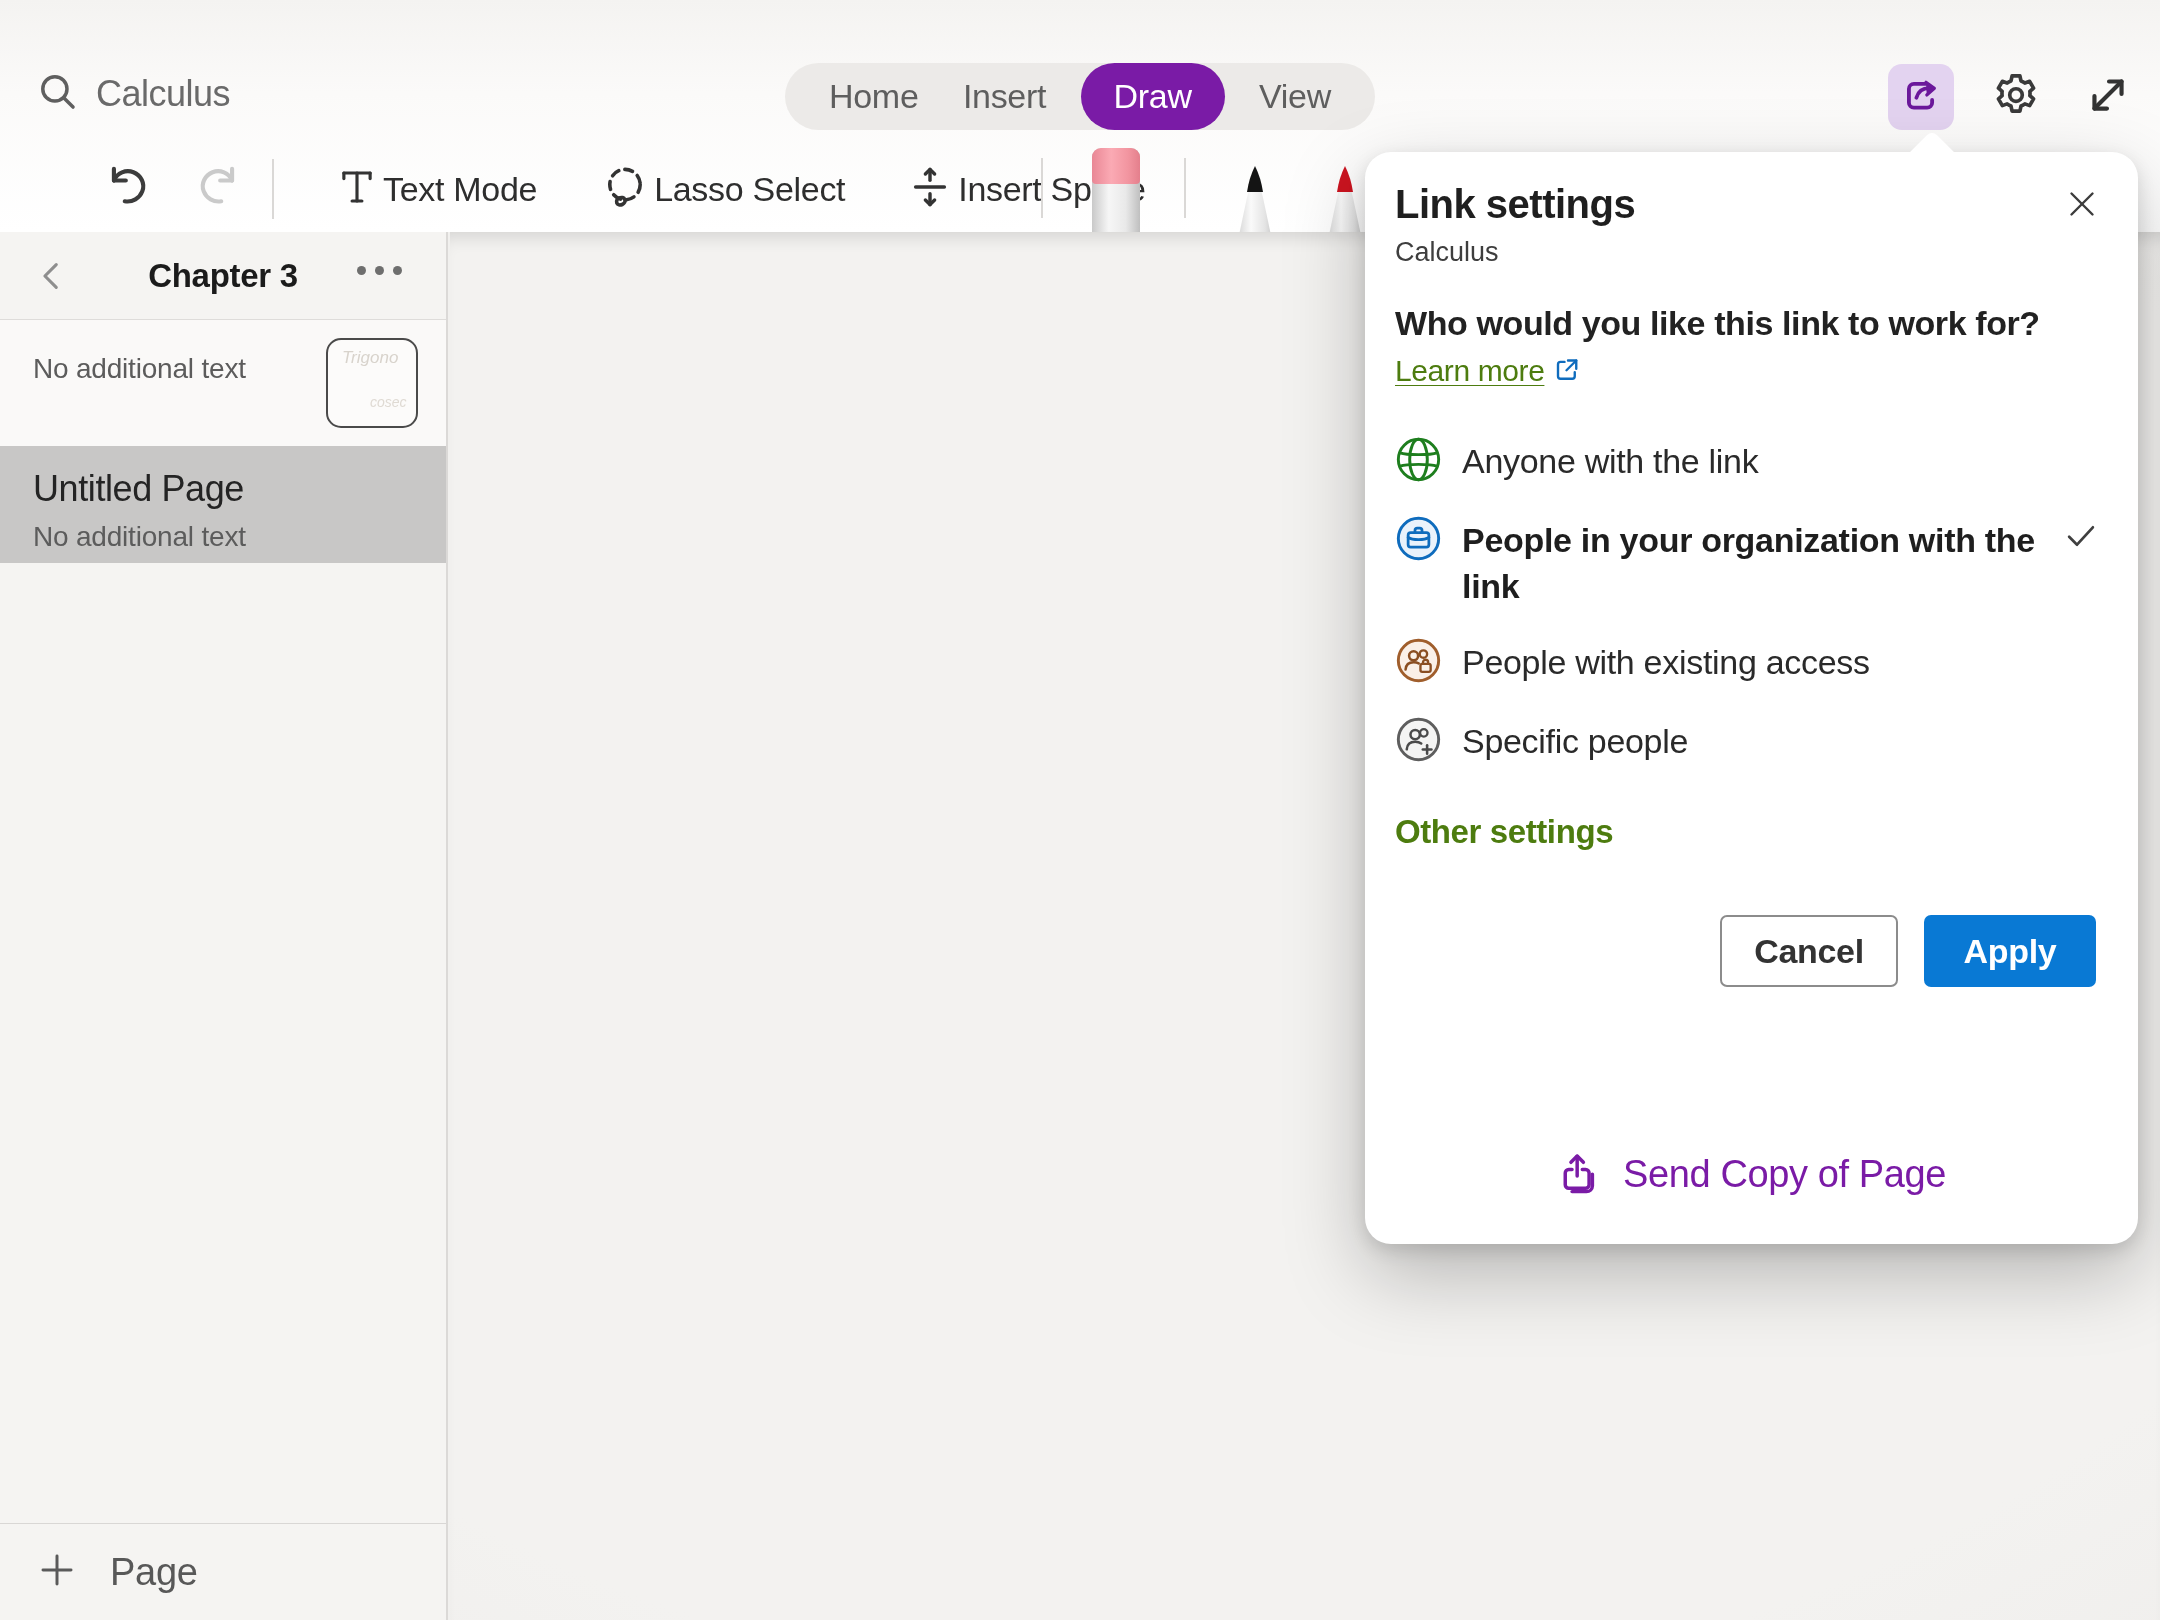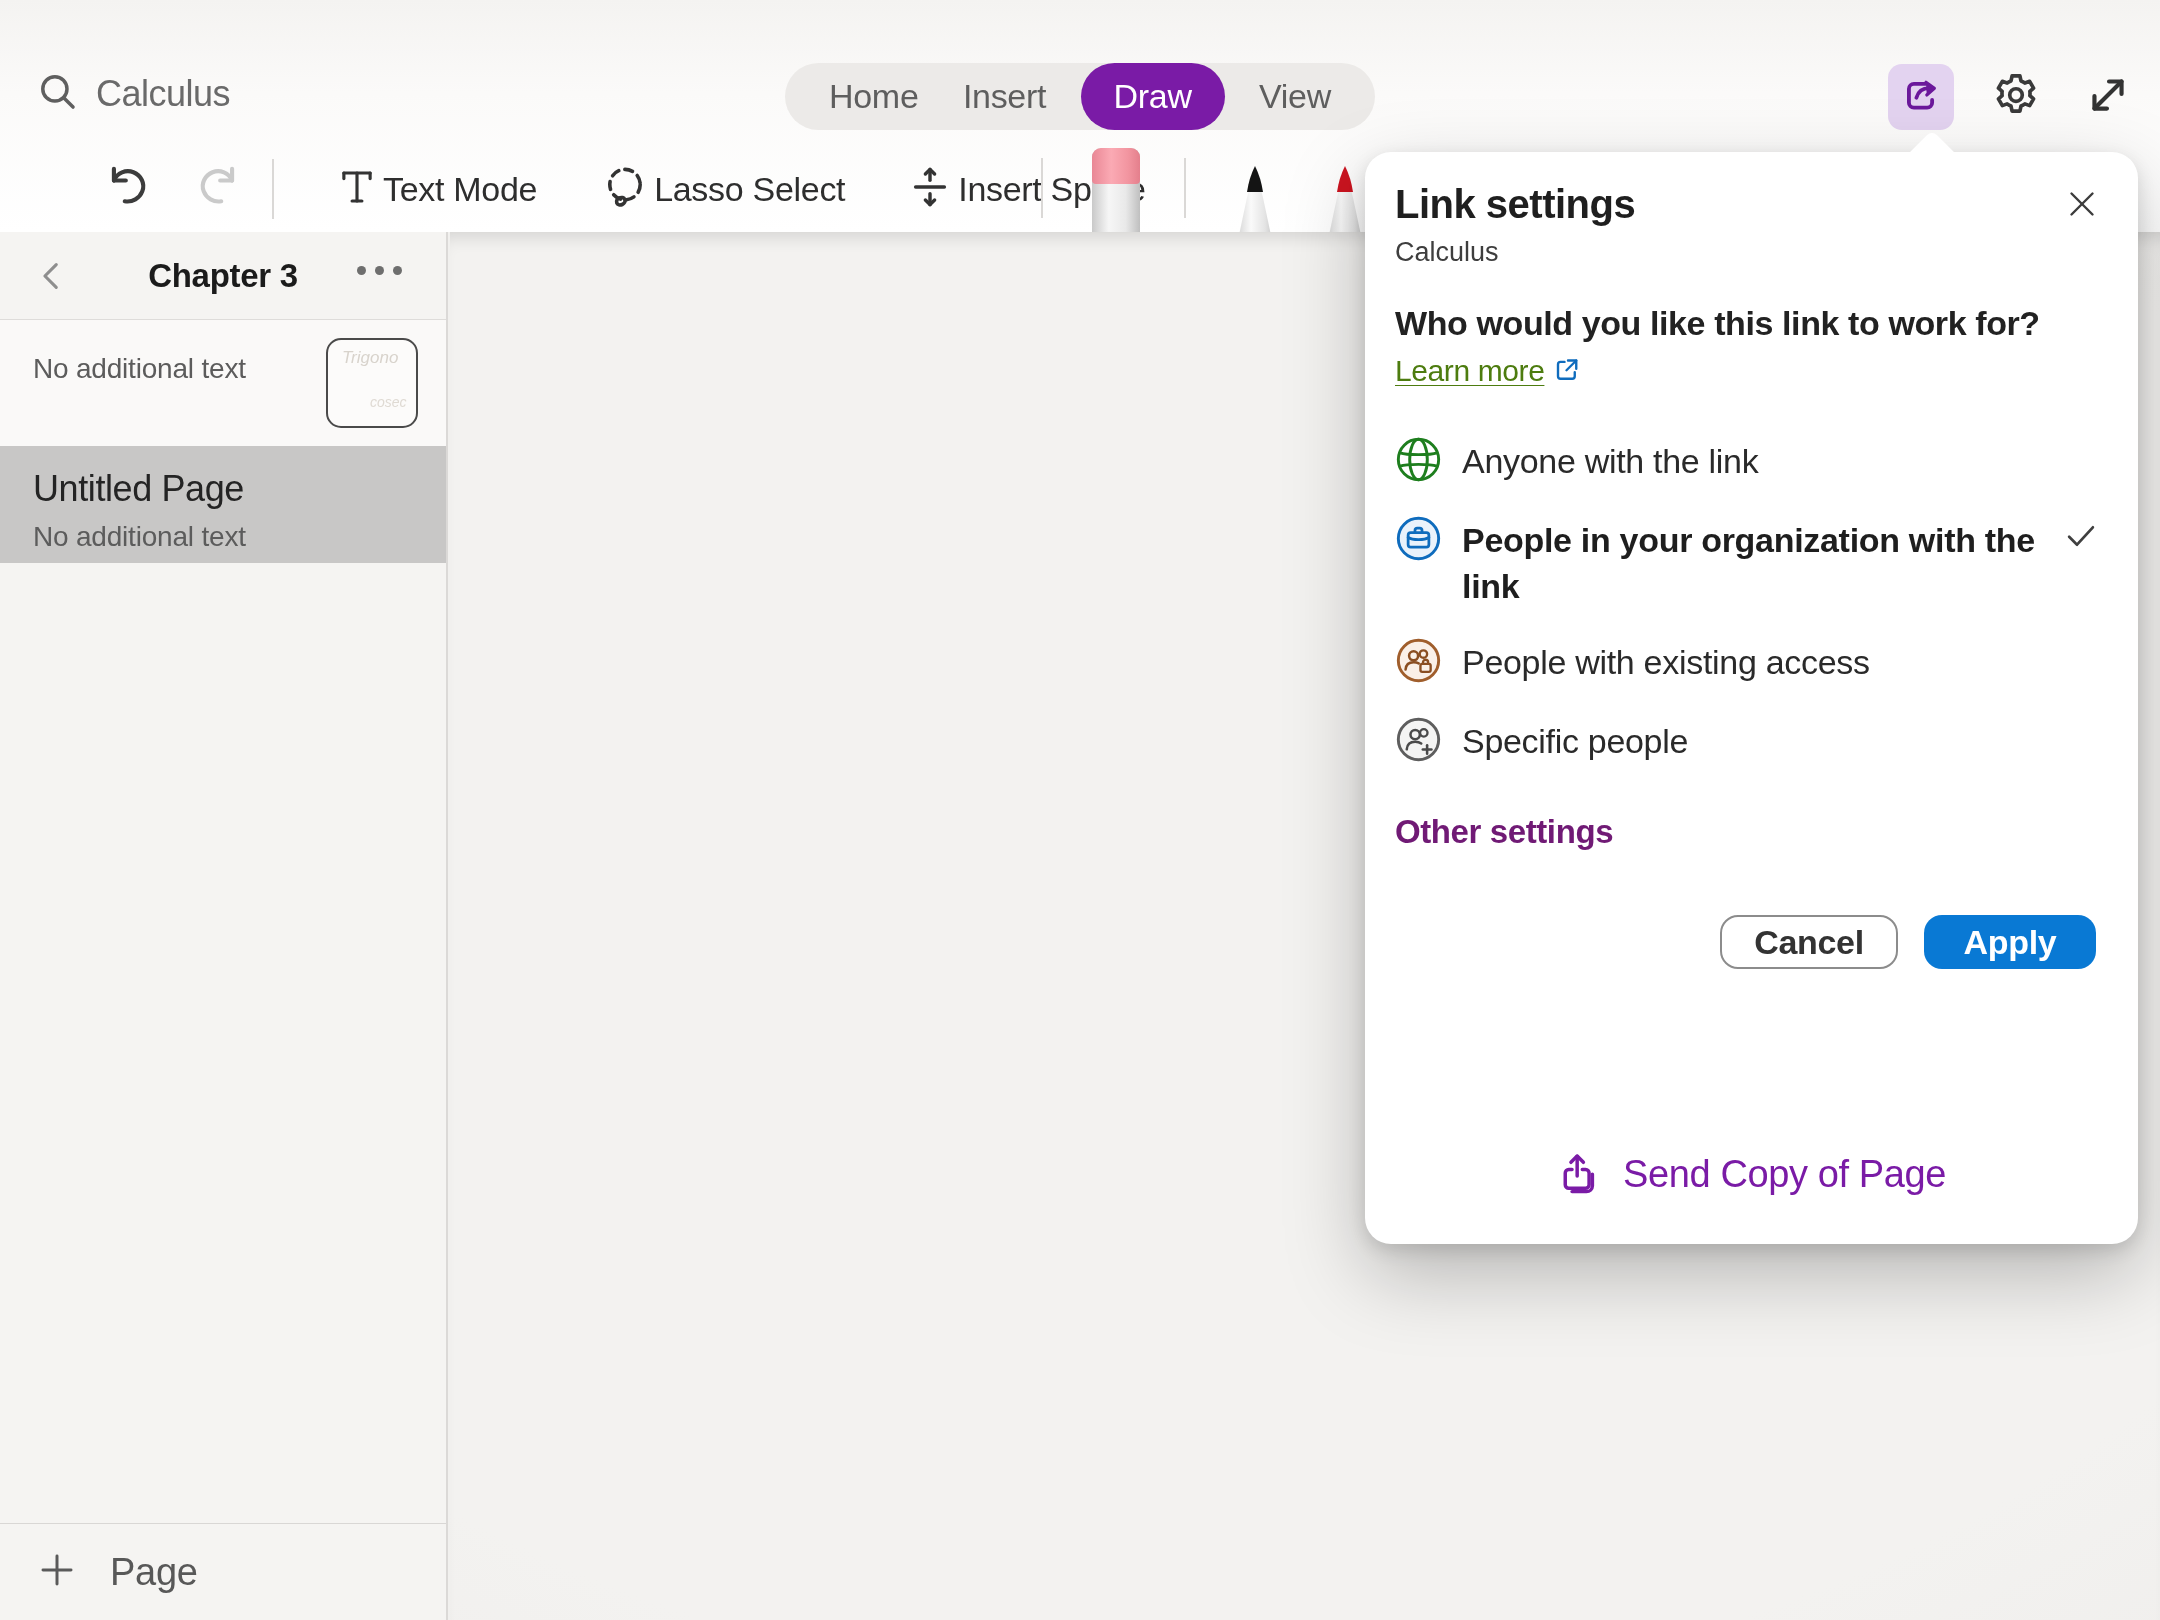--- a/index.html
+++ b/index.html
@@ -84,28 +84,28 @@
     text-decoration-thickness:1px; text-underline-offset:4px; white-space:nowrap; }
   .ext-icon { display:inline-block; vertical-align:-4px; margin-left:8px; }
 
   .options { margin-top:26px; }
   .opt { position:relative; display:flex; align-items:flex-start; gap:20px; padding:14px 0; }
   .opt-label { font-size:34px; color:#2A2A2A; line-height:46px; padding-top:2px;
     letter-spacing:-0.3px; max-width:580px; }
   .opt.selected .opt-label { font-weight:700; color:#1E1E1E; }
   .opt-check { position:absolute; right:8px; top:16px; }
 
-  .other-heading { margin-top:32px; font-size:33px; font-weight:700; color:#701a75; letter-spacing:-0.4px; }
+  .other-heading { margin-top:32px; font-size:33px; font-weight:700; color:#4d7c0f; letter-spacing:-0.4px; }
   .allow-row { margin-top:26px; display:flex; align-items:center; gap:24px; }
   .checkbox { width:39px; height:39px; border-radius:7px; background:#15639E;
     display:flex; align-items:center; justify-content:center; }
   .allow-label { font-size:32px; color:#2A2A2A; letter-spacing:-0.3px; }
 
   .btn-row { margin-top:64px; display:flex; justify-content:flex-end; gap:26px; padding-right:12px; }
-  .btn { height:54px; border-radius:18px; font-size:34px; font-weight:600;
+  .btn { height:72px; border-radius:7px; font-size:34px; font-weight:600;
     display:flex; align-items:center; justify-content:center; letter-spacing:-0.3px; }
   .btn.cancel { width:178px; background:#FFFFFF; border:2px solid #8C8C8C; color:#333; }
   .btn.apply { width:172px; background:#0979D4; border:none; color:#FFF; }
 
   .send-row { position:absolute; left:0; bottom:30px; width:100%; height:80px;
     display:flex; align-items:center; justify-content:center; gap:22px; }
   .send-label { font-size:38px; color:#7A1BA6; letter-spacing:-0.4px; }
 </style>
 </head>
 <body>

